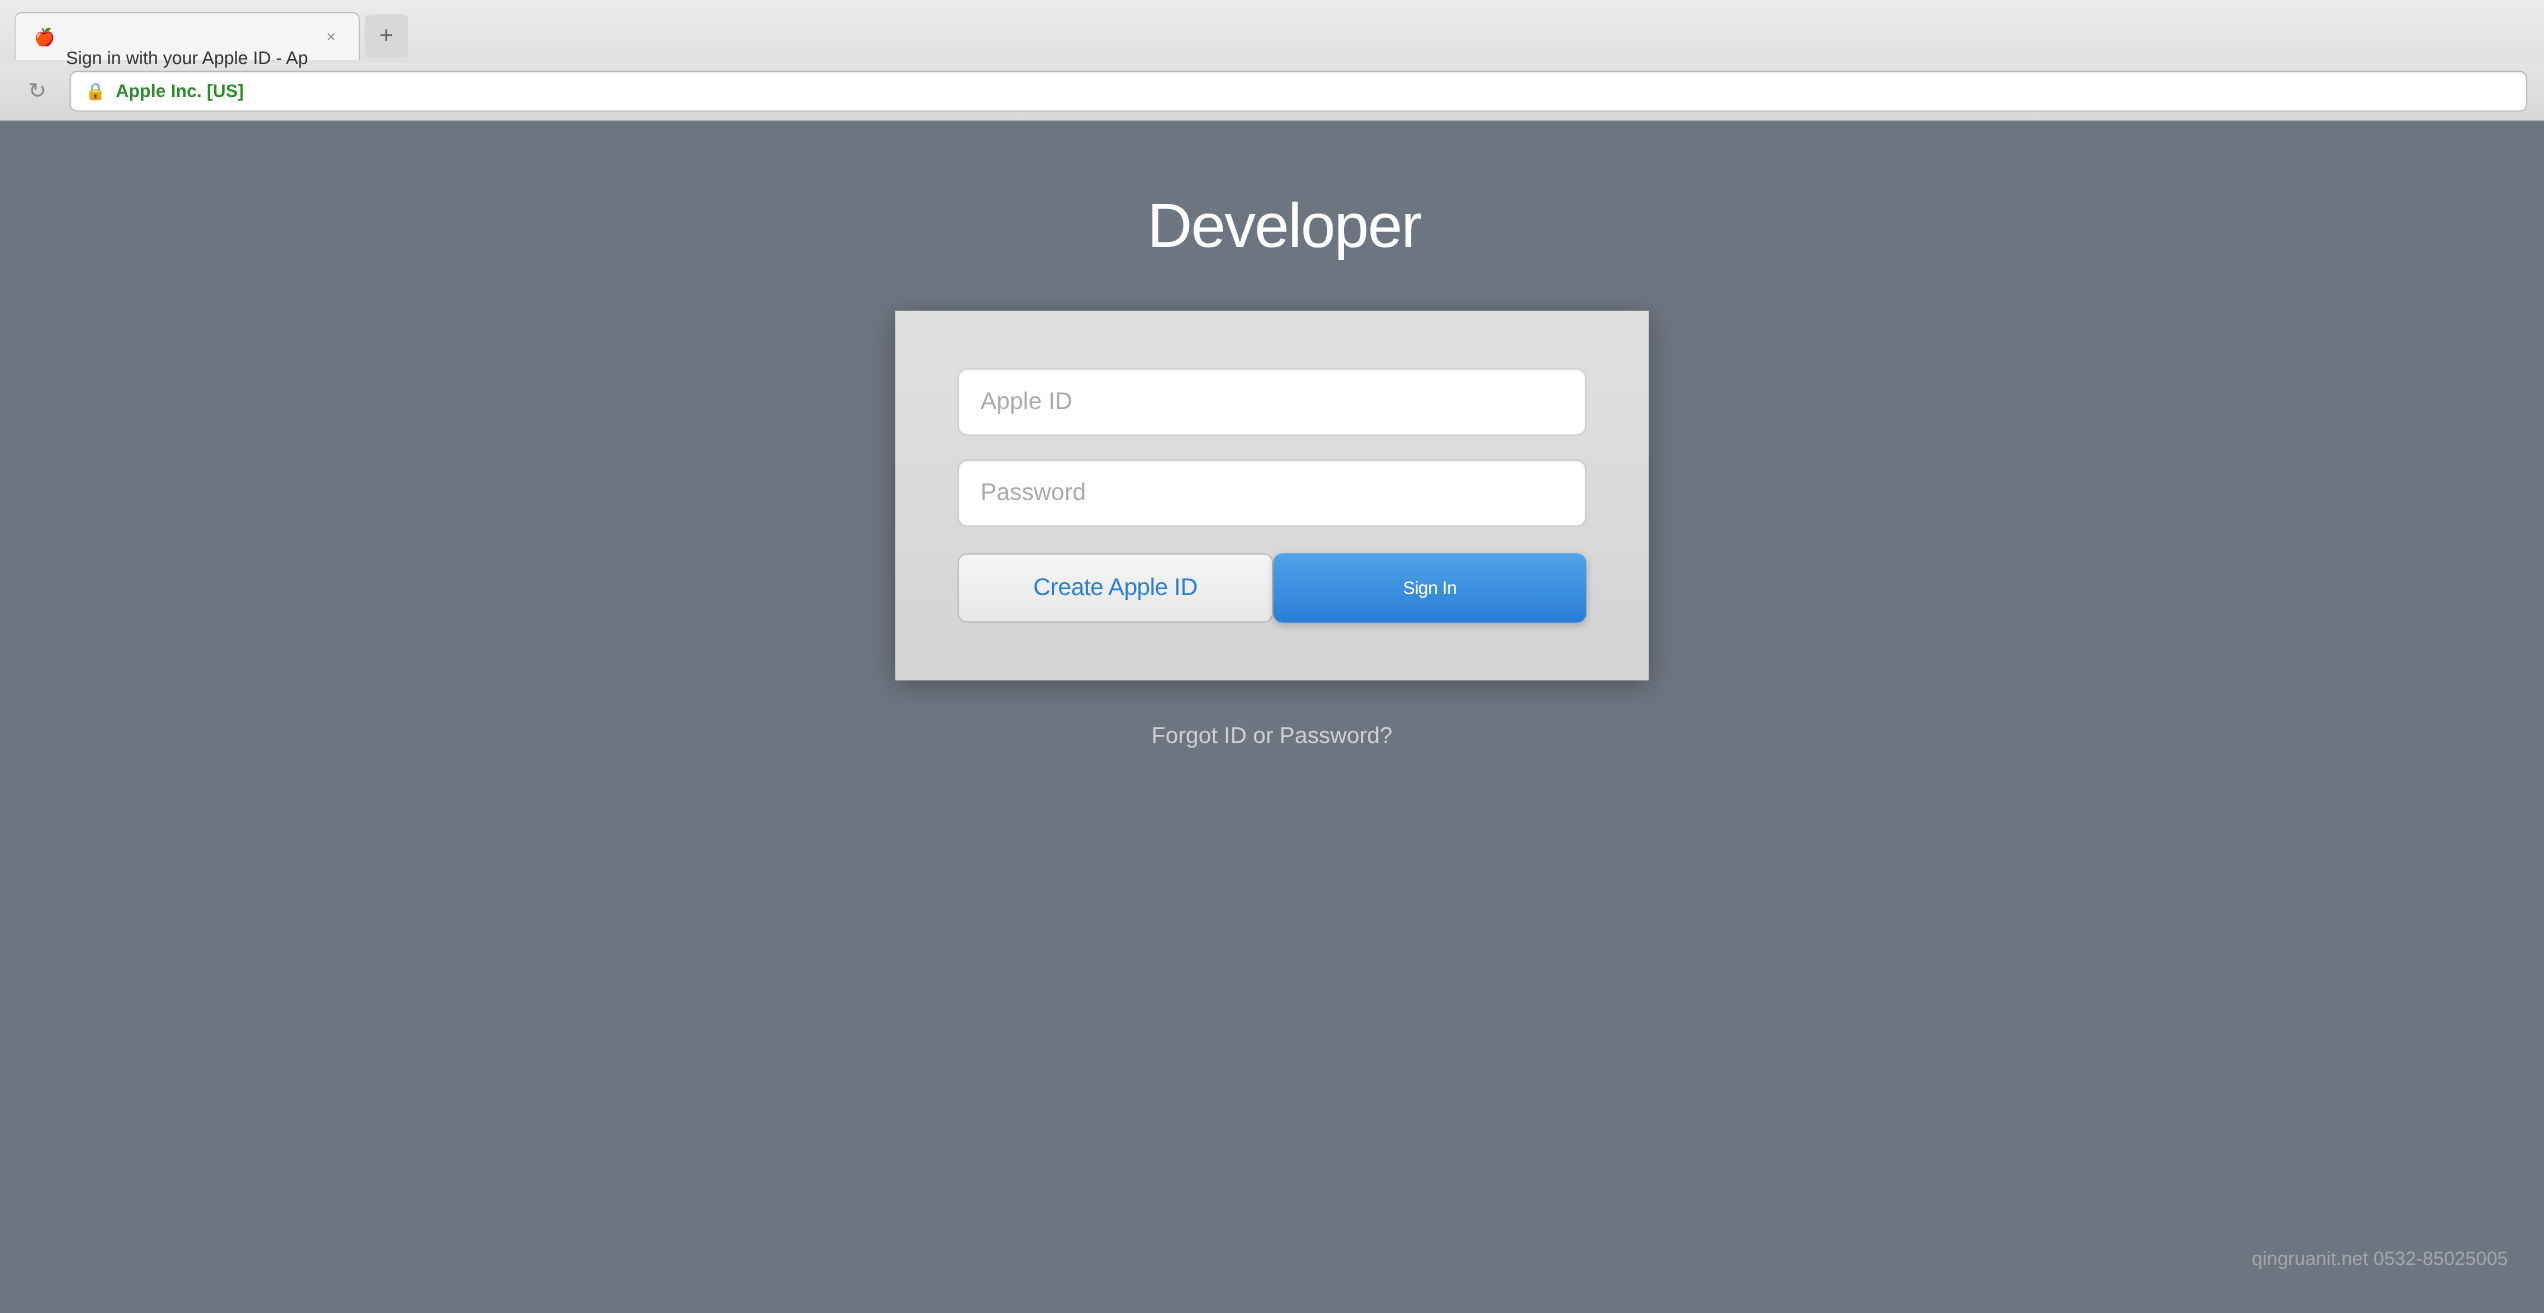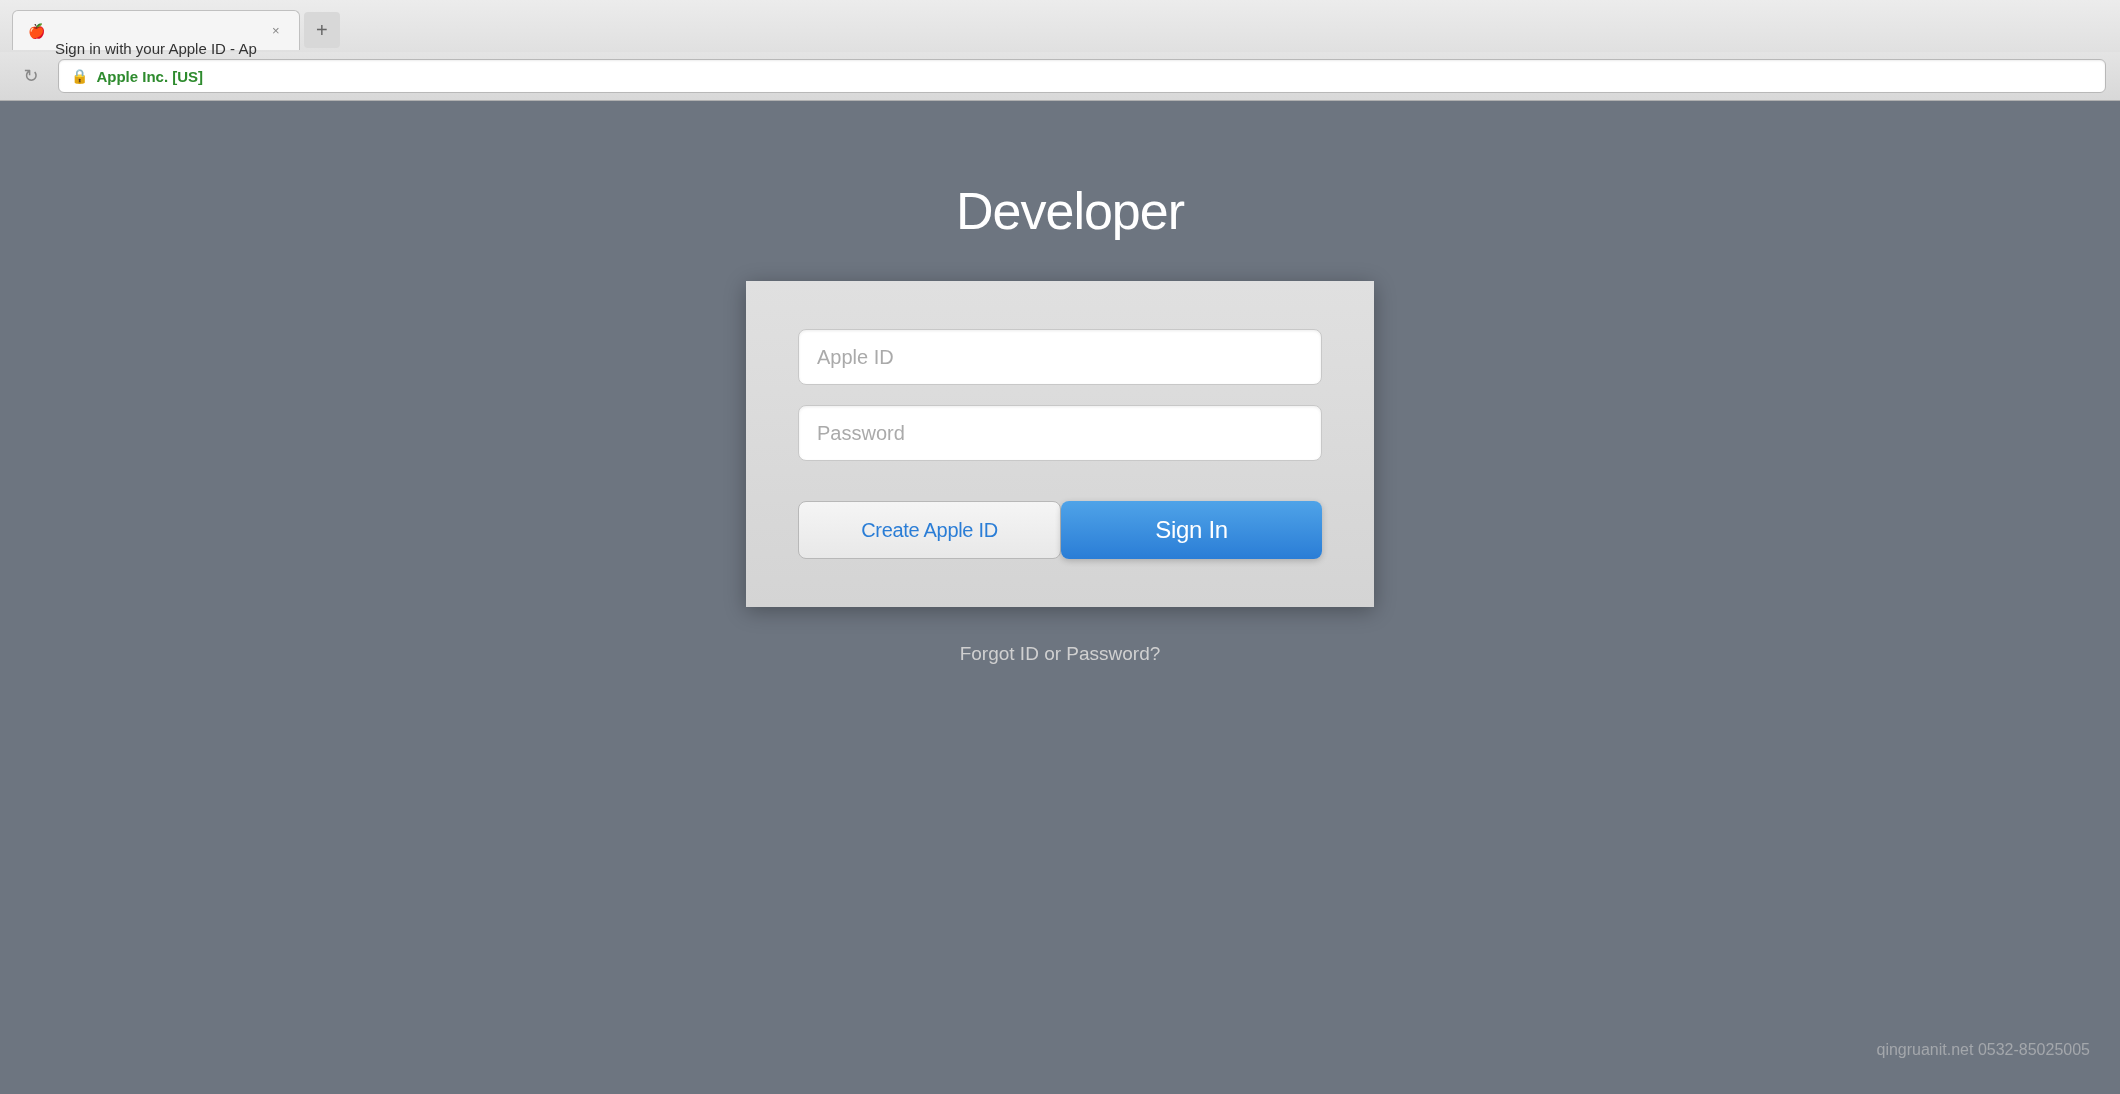--- a/index.html
+++ b/index.html
@@ -152,21 +152,21 @@
 
     
     .page-content {
       width: 100%;
       height: calc(1094px - 100px);
       background: #6d7580;
       display: flex;
       flex-direction: column;
       align-items: center;
       justify-content: flex-start;
-      padding-top: 80px;
+      padding-top: 58px;
       position: relative;
     }
 
     
     .developer-header {
       display: flex;
       align-items: center;
       gap: 20px;
       margin-bottom: 40px;
     }
@@ -206,21 +206,21 @@
       outline: none;
       box-shadow: inset 0 1px 3px rgba(0,0,0,0.08);
     }
 
     .input-field::placeholder {
       color: #aaa;
     }
 
     .buttons-row {
       display: flex;
-      margin-top: 20px;
+      margin-top: 2px;
     }
 
     .btn-create {
       flex: 1;
       height: 58px;
       border-radius: 8px;
       border: 1px solid #b8b8b8;
       background: linear-gradient(to bottom, #f5f5f5, #e8e8e8);
       font-size: 20px;
       font-weight: 500;
@@ -228,21 +228,21 @@
       cursor: pointer;
       letter-spacing: -0.3px;
     }
 
     .btn-signin {
       flex: 1;
       height: 58px;
       border-radius: 8px;
       border: none;
       background: linear-gradient(to bottom, #4fa3e8, #2a7dd6);
-      font-size: 24px;
+      font-size: 15px;
       font-weight: 500;
       color: white;
       cursor: pointer;
       letter-spacing: -0.3px;
       box-shadow: 0 2px 6px rgba(0,0,0,0.2);
     }
 
     
     .forgot-link {
       margin-top: 36px;

